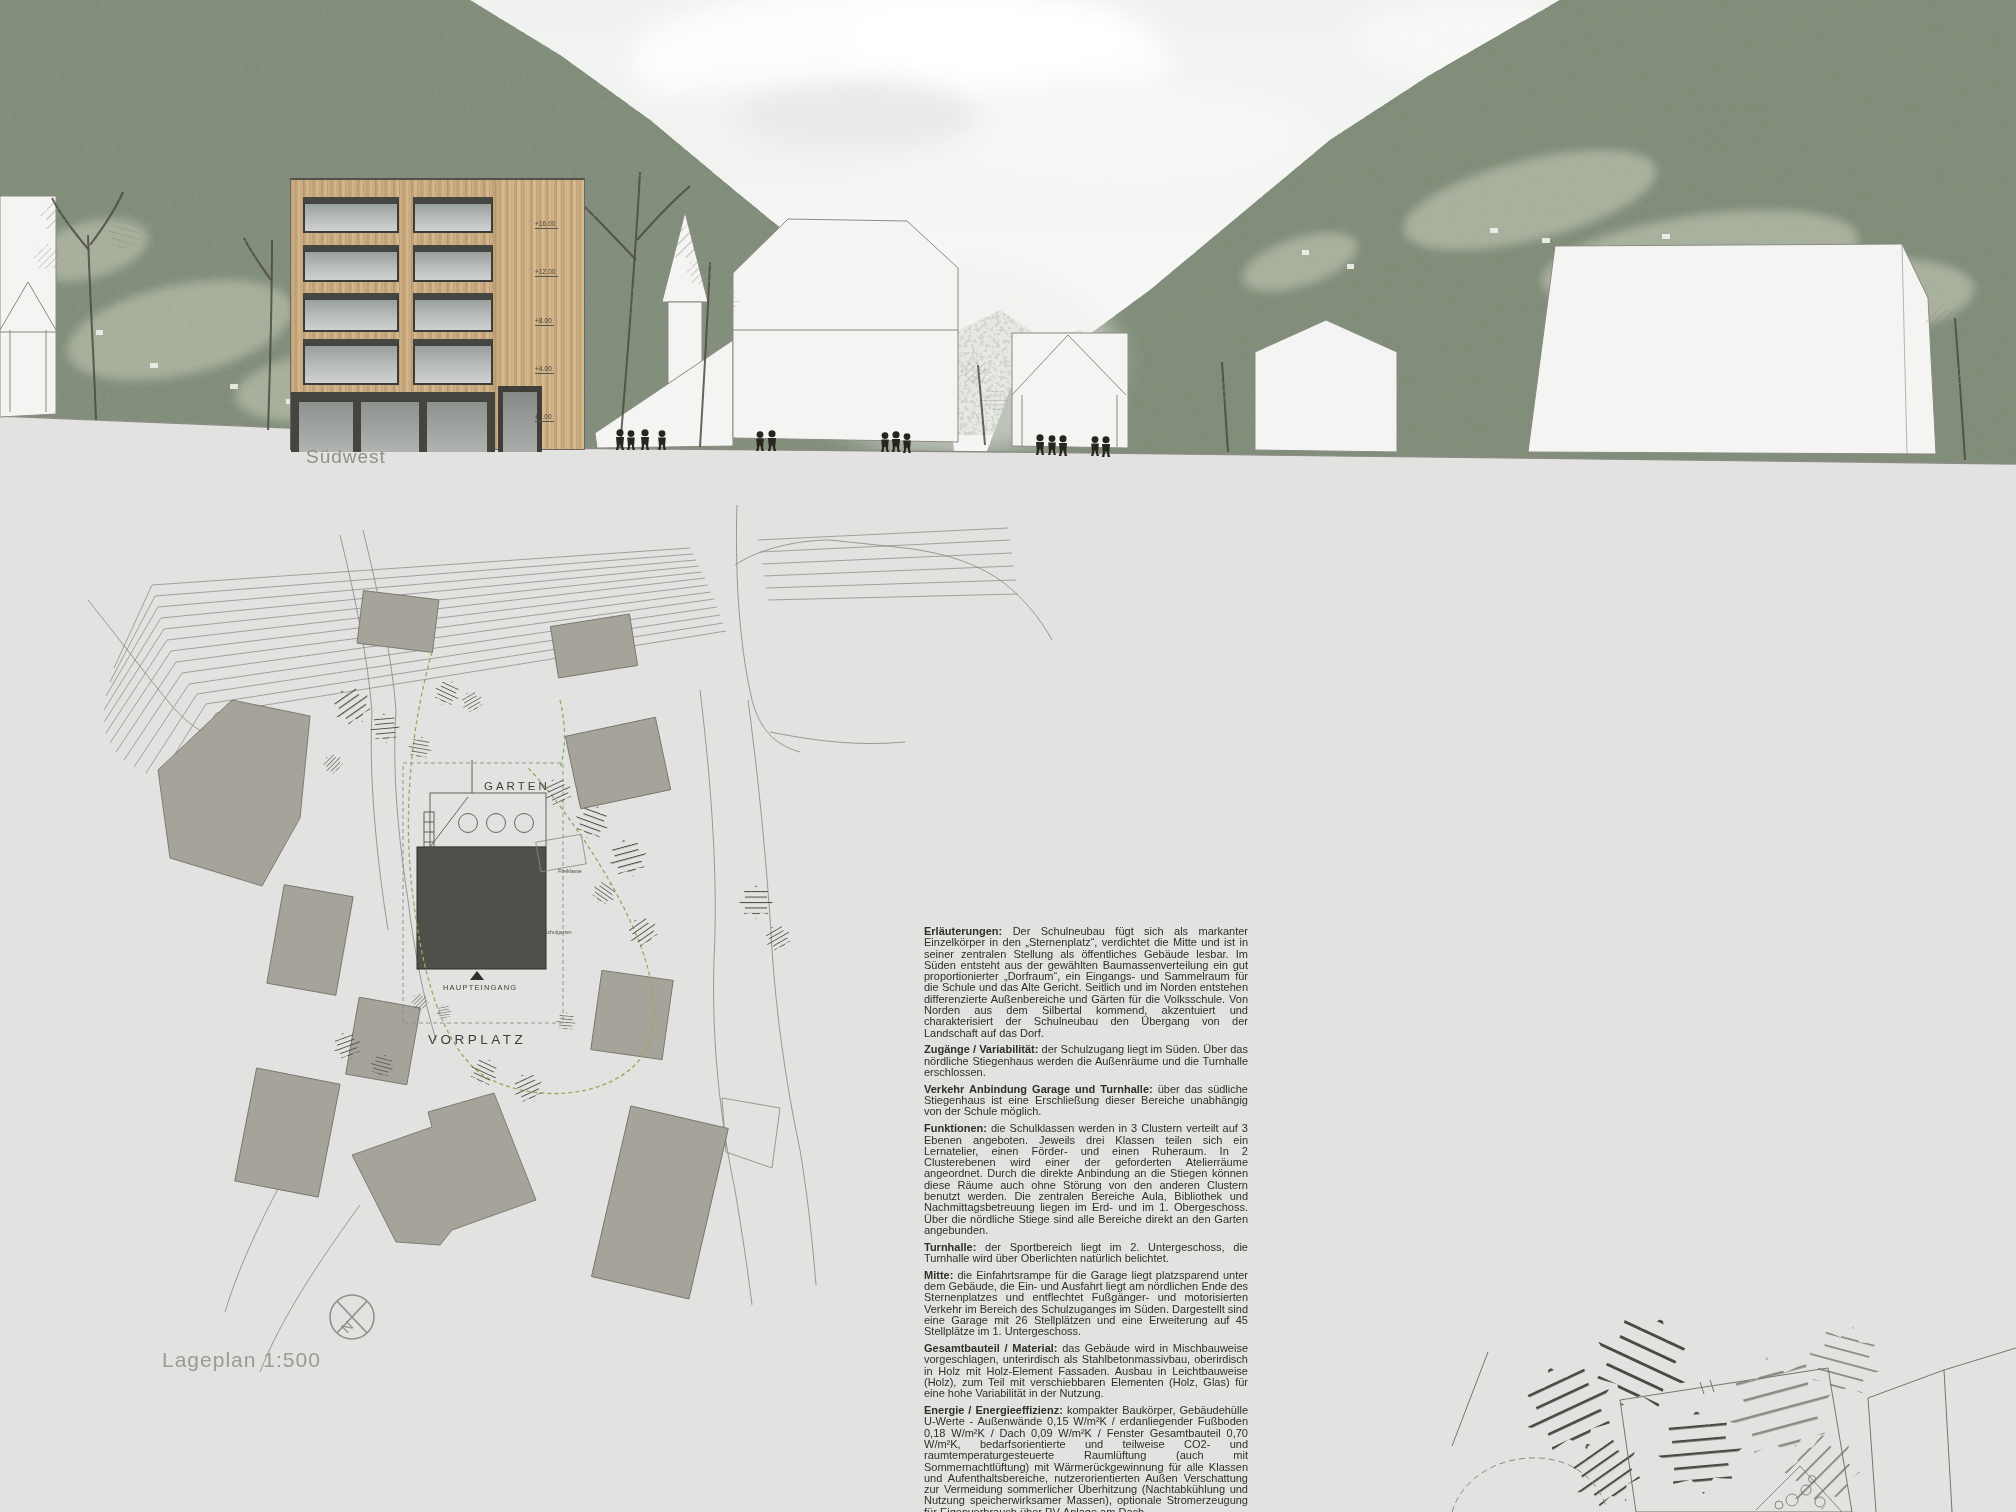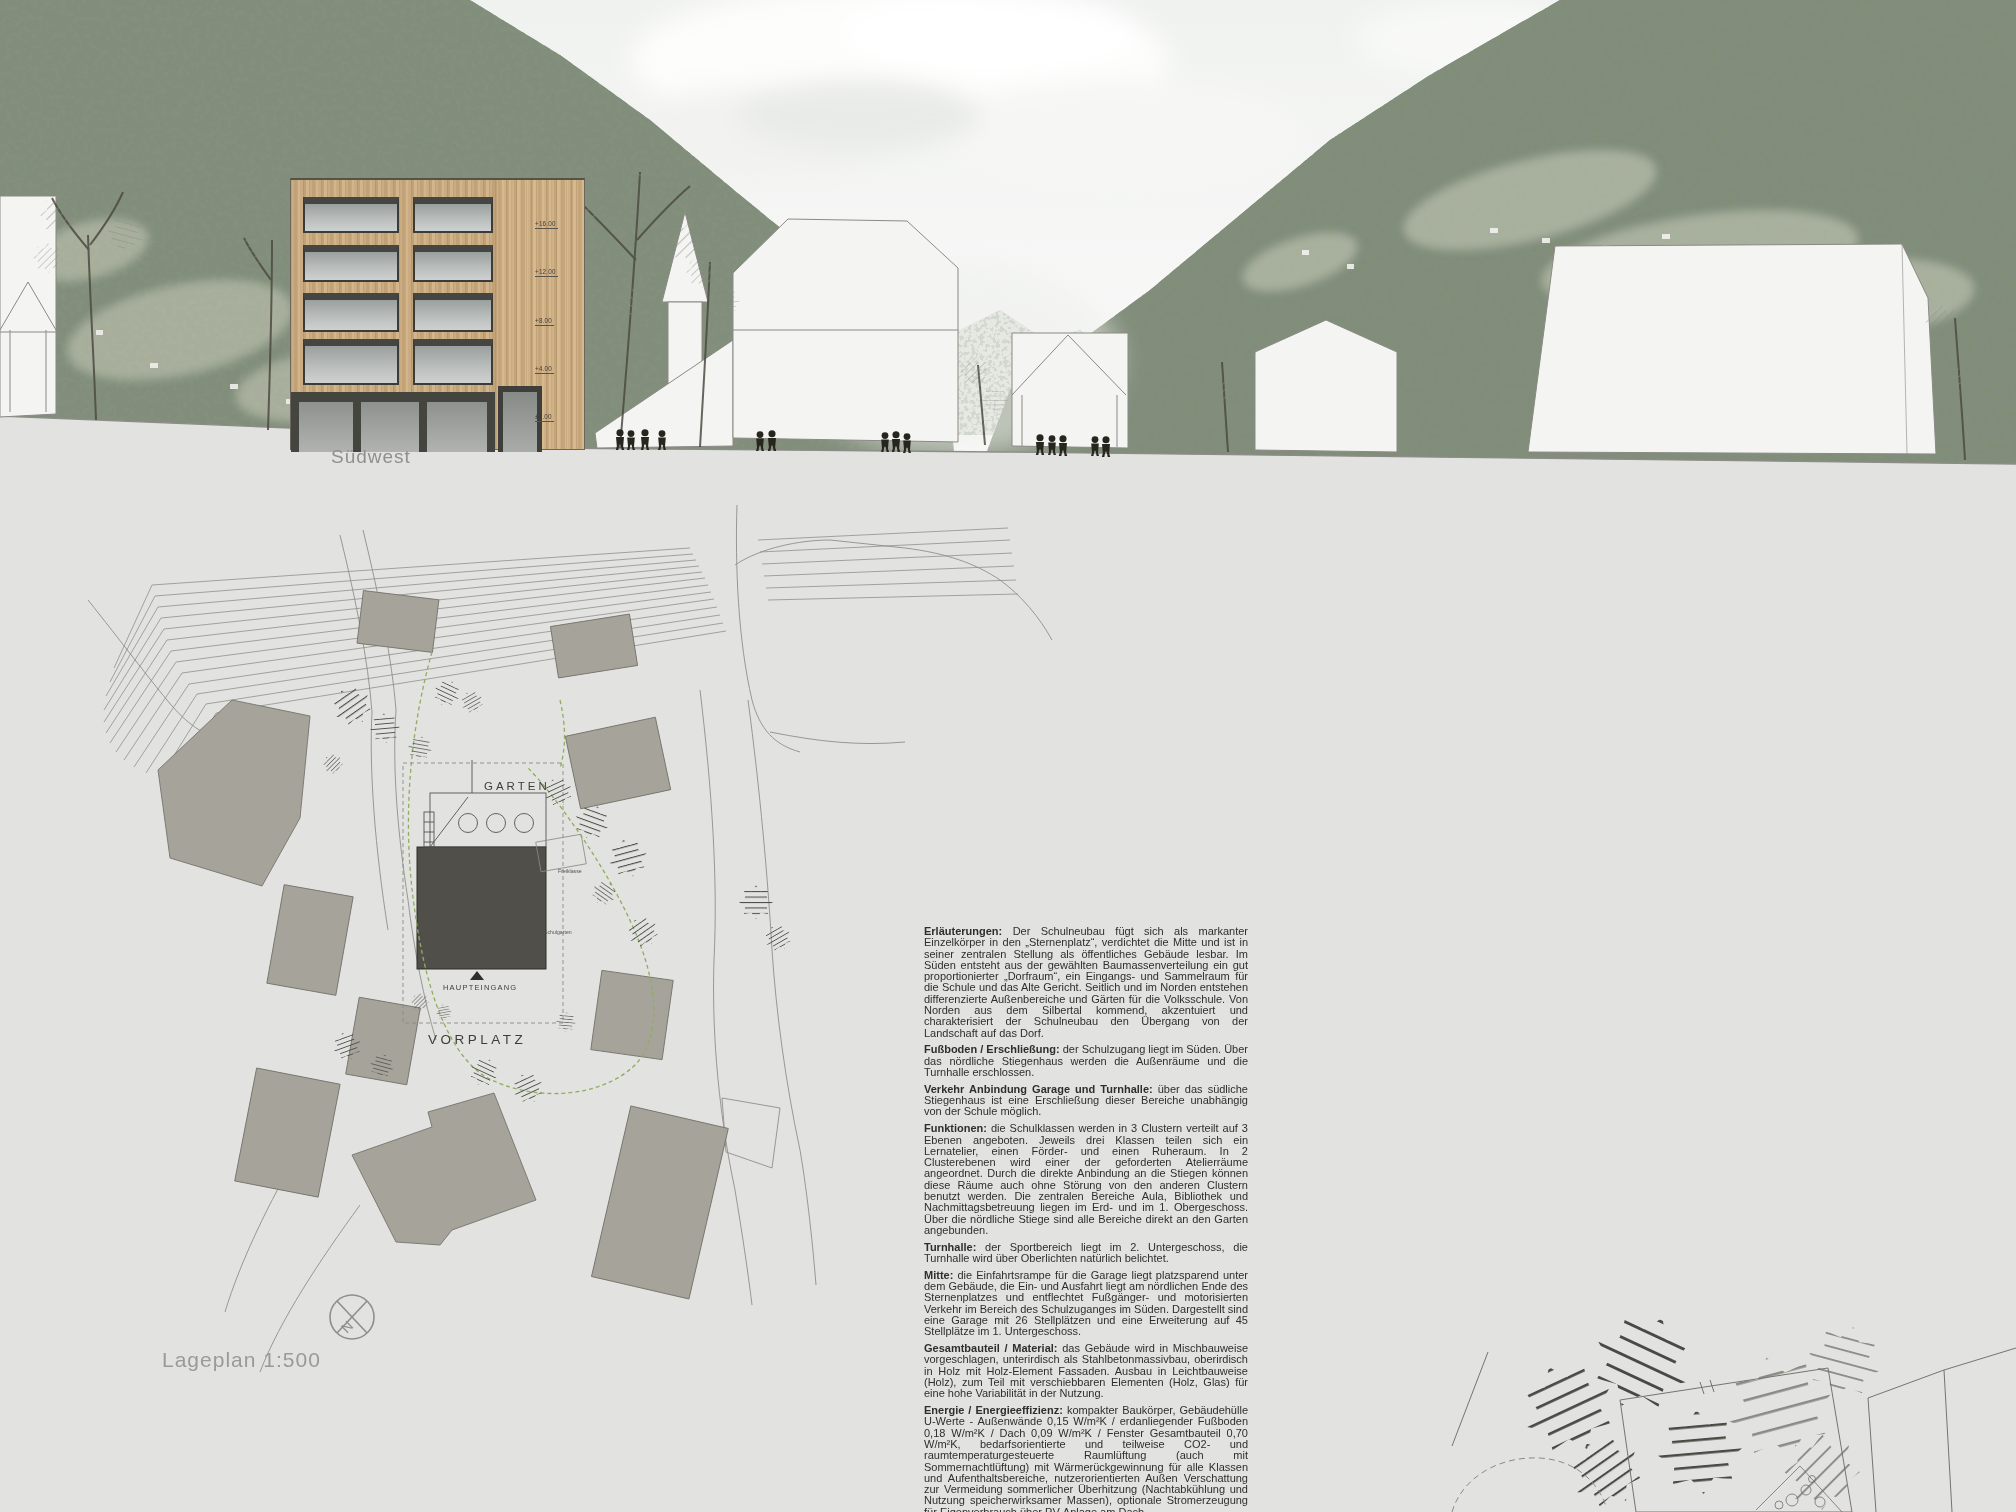--- a/index.html
+++ b/index.html
@@ -35,21 +35,21 @@
   .door{position:absolute;left:207px;top:206px;width:44px;height:66px;background:#3e3e3a;}
   .door .glass{position:absolute;left:5px;top:6px;right:5px;bottom:0;
      background:linear-gradient(180deg,#878b87,#a9aca8);}
   .levels{position:absolute;left:244px;top:0;width:50px;height:100%;}
   .level{position:absolute;left:0;font-size:6.3px;color:#3f3f3a;letter-spacing:.2px;
      border-bottom:.75px solid #57554d;padding:0 2px 1px 0;}
   .l0{top:40px}.l1{top:88px}.l2{top:137px}.l3{top:185px}.l4{top:233px}
 
   
   .caption{position:absolute;color:#8f8f8c;}
-  .caption-sw{left:306px;top:446px;font-size:19px;letter-spacing:1px;margin-left:25px;}
+  .caption-sw{left:306px;top:446px;font-size:19px;letter-spacing:1px;}
   .caption-plan{left:162px;top:1348px;font-size:21px;letter-spacing:1px;color:#9a9a97;}
 
   
   .textblock{position:absolute;left:924px;top:926px;width:324px;
      font-size:11px;line-height:11.3px;color:#2e2e2a;text-align:justify;}
   .textblock p{margin:0 0 5.5px 0;}
   .textblock b{font-weight:bold;}
 </style>
 </head>
 <body>
@@ -394,21 +394,21 @@
         <div class="level l3">+4.00</div>
         <div class="level l4">±0.00</div>
       </div>
 </div>
 
 <div class="caption caption-sw">Südwest</div>
 <div class="caption caption-plan">Lageplan 1:500</div>
 
 <div class="textblock">
       <p><b>Erläuterungen: </b>Der Schulneubau fügt sich als markanter Einzelkörper in den „Sternenplatz“, verdichtet die Mitte und ist in seiner zentralen Stellung als öffentliches Gebäude lesbar. Im Süden entsteht aus der gewählten Baumassenverteilung ein gut proportionierter „Dorfraum“, ein Eingangs- und Sammelraum für die Schule und das Alte Gericht. Seitlich und im Norden entstehen differenzierte Außenbereiche und Gärten für die Volksschule. Von Norden aus dem Silbertal kommend, akzentuiert und charakterisiert der Schulneubau den Übergang von der Landschaft auf das Dorf.</p>
-      <p><b>Fußboden / Erschließung: </b>der Schulzugang liegt im Süden. Über das nördliche Stiegenhaus werden die Außenräume und die Turnhalle erschlossen.</p>
+      <p><b>Zugänge / Variabilität: </b>der Schulzugang liegt im Süden. Über das nördliche Stiegenhaus werden die Außenräume und die Turnhalle erschlossen.</p>
       <p><b>Verkehr Anbindung Garage und Turnhalle: </b>über das südliche Stiegenhaus ist eine Erschließung dieser Bereiche unabhängig von der Schule möglich.</p>
       <p><b>Funktionen: </b>die Schulklassen werden in 3 Clustern verteilt auf 3 Ebenen angeboten. Jeweils drei Klassen teilen sich ein Lernatelier, einen Förder- und einen Ruheraum. In 2 Clusterebenen wird einer der geforderten Atelierräume angeordnet. Durch die direkte Anbindung an die Stiegen können diese Räume auch ohne Störung von den anderen Clustern benutzt werden. Die zentralen Bereiche Aula, Bibliothek und Nachmittagsbetreuung liegen im Erd- und im 1. Obergeschoss. Über die nördliche Stiege sind alle Bereiche direkt an den Garten angebunden.</p>
       <p><b>Turnhalle: </b>der Sportbereich liegt im 2. Untergeschoss, die Turnhalle wird über Oberlichten natürlich belichtet.</p>
       <p><b>Mitte: </b>die Einfahrtsrampe für die Garage liegt platzsparend unter dem Gebäude, die Ein- und Ausfahrt liegt am nördlichen Ende des Sternenplatzes und entflechtet Fußgänger- und motorisierten Verkehr im Bereich des Schulzuganges im Süden. Dargestellt sind eine Garage mit 26 Stellplätzen und eine Erweiterung auf 45 Stellplätze im 1. Untergeschoss.</p>
       <p><b>Gesamtbauteil / Material: </b>das Gebäude wird in Mischbauweise vorgeschlagen, unterirdisch als Stahlbetonmassivbau, oberirdisch in Holz mit Holz-Element Fassaden. Ausbau in Leichtbauweise (Holz), zum Teil mit verschiebbaren Elementen (Holz, Glas) für eine hohe Variabilität in der Nutzung.</p>
       <p><b>Energie / Energieeffizienz: </b>kompakter Baukörper, Gebäudehülle U-Werte - Außenwände 0,15 W/m²K / erdanliegender Fußboden 0,18 W/m²K / Dach 0,09 W/m²K / Fenster Gesamtbauteil 0,70 W/m²K, bedarfsorientierte und teilweise CO2- und raumtemperaturgesteuerte Raumlüftung (auch mit Sommernachtlüftung) mit Wärmerückgewinnung für alle Klassen und Aufenthaltsbereiche, nutzerorientierten Außen Verschattung zur Vermeidung sommerlicher Überhitzung (Nachtabkühlung und Nutzung speicherwirksamer Massen), optionale Stromerzeugung für Eigenverbrauch über PV-Anlage am Dach.</p>
     </div>
 
 </div>
 

